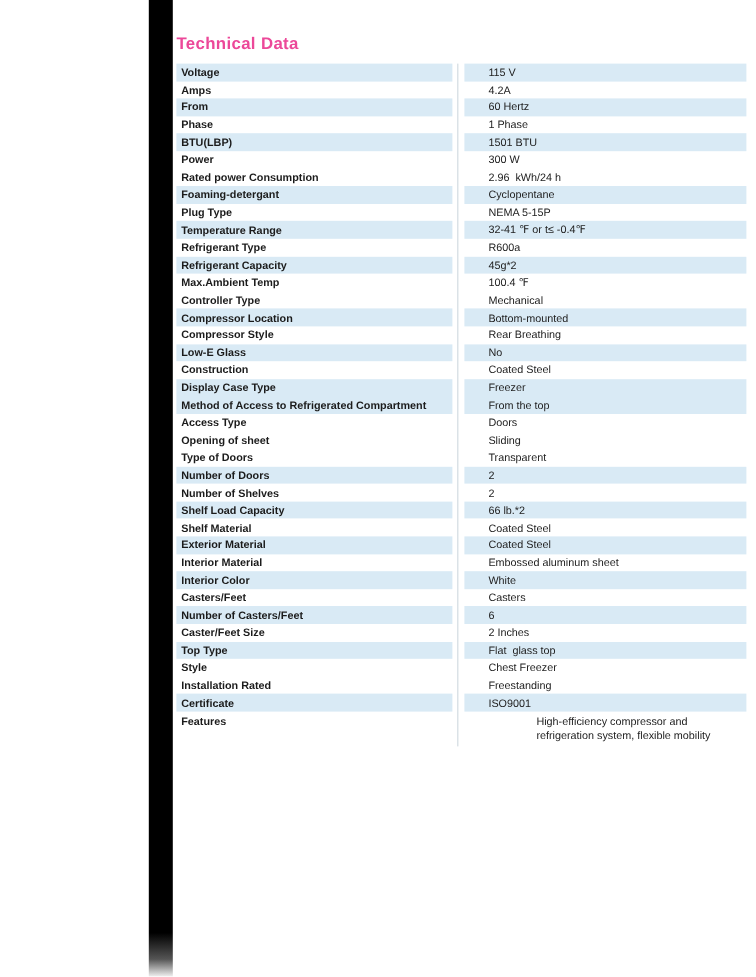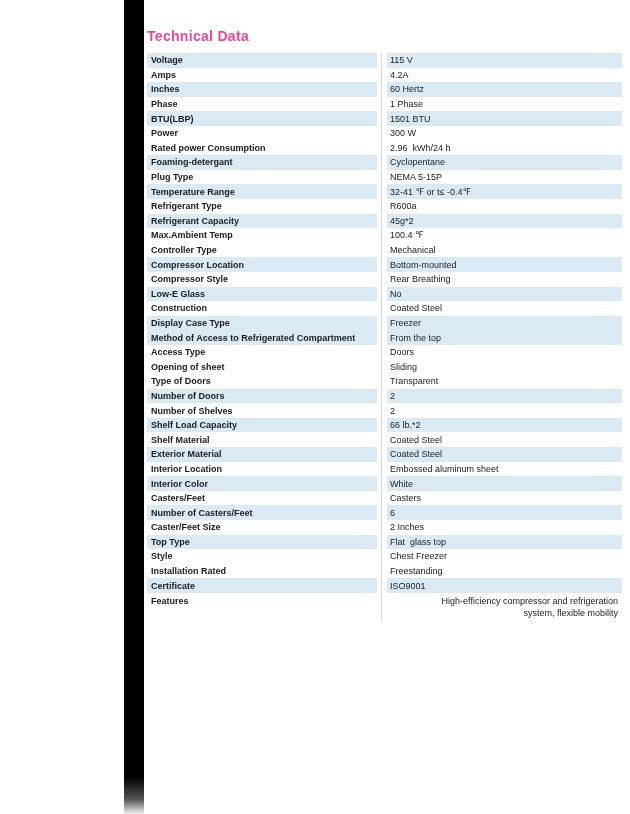--- a/index.html
+++ b/index.html
@@ -18,26 +18,26 @@
                 color:#ffffff; font-weight:bold; font-size:19px; letter-spacing:1.5px;
                 white-space:nowrap; }
 
   
   .doc-title { position:absolute; left:147px; top:28px; font-size:14px; font-weight:bold;
                color:#ec4899; letter-spacing:0.3px; }
 
   
   .spec-table { position:absolute; left:147px; top:53px; width:475px; }
   .col-divider { position:absolute; left:234px; top:0; bottom:0; width:1px; background:#d3dbe1; }
-  .row { display:flex; height:14.6px;text-align:right; }
+  .row { display:flex; height:14.6px; }
   .row.tall { height:auto; min-height:29px;gap:20px; }
   .cell-label { width:230px; padding-left:4px; display:flex; align-items:center;
                 font-size:9px; font-weight:bold; color:#1b1b1b; overflow:hidden; white-space:nowrap; }
   .gutter { width:10px; }
-  .cell-value { flex:1; padding-left:3px; padding-right:4px; display:flex; align-items:center;
+  .cell-value { flex:1; padding-left:20px; padding-right:4px; display:flex; align-items:center;
                 font-size:9px; color:#222; white-space:pre-wrap; }
   .row.shaded .cell-label, .row.shaded .cell-value { background:#d9eaf5; }
   .row.tall .cell-label, .row.tall .cell-value { align-items:flex-start; padding-top:2px; line-height:1.35; }
   .row.tall .cell-value { white-space:normal; }
 </style>
 </head>
 <body>
 
 <div class="page">
 
@@ -56,21 +56,21 @@
         <div class="cell-label">Voltage</div>
         <div class="gutter"></div>
         <div class="cell-value">115 V</div>
       </div>
       <div class="row">
         <div class="cell-label">Amps</div>
         <div class="gutter"></div>
         <div class="cell-value">4.2A</div>
       </div>
       <div class="row shaded">
-        <div class="cell-label">Inches</div>
+        <div class="cell-label">From</div>
         <div class="gutter"></div>
         <div class="cell-value">60 Hertz</div>
       </div>
       <div class="row">
         <div class="cell-label">Phase</div>
         <div class="gutter"></div>
         <div class="cell-value">1 Phase</div>
       </div>
       <div class="row shaded">
         <div class="cell-label">BTU(LBP)</div>
@@ -186,21 +186,21 @@
         <div class="cell-label">Shelf Material</div>
         <div class="gutter"></div>
         <div class="cell-value">Coated Steel</div>
       </div>
       <div class="row shaded">
         <div class="cell-label">Exterior Material</div>
         <div class="gutter"></div>
         <div class="cell-value">Coated Steel</div>
       </div>
       <div class="row">
-        <div class="cell-label">Interior Location</div>
+        <div class="cell-label">Interior Material</div>
         <div class="gutter"></div>
         <div class="cell-value">Embossed aluminum sheet</div>
       </div>
       <div class="row shaded">
         <div class="cell-label">Interior Color</div>
         <div class="gutter"></div>
         <div class="cell-value">White</div>
       </div>
       <div class="row">
         <div class="cell-label">Casters/Feet</div>

